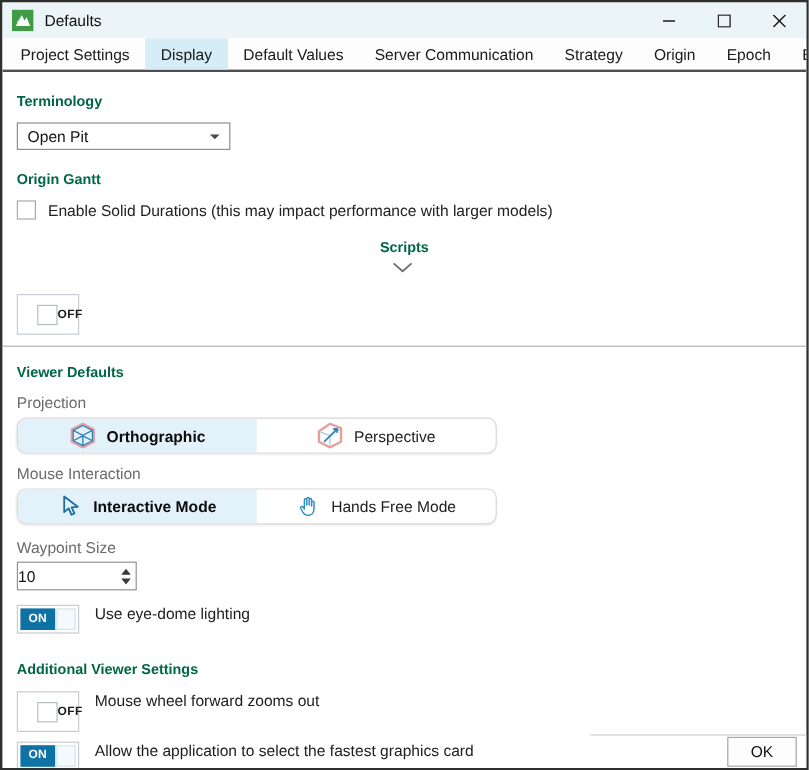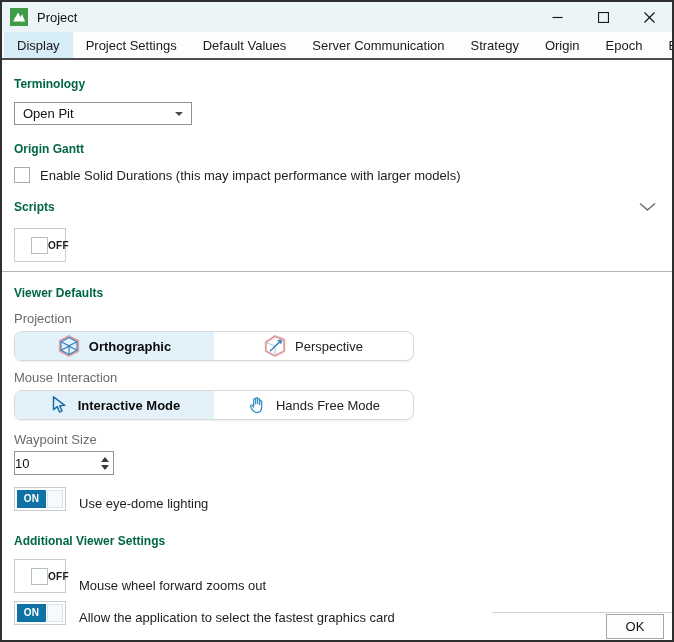--- a/index.html
+++ b/index.html
@@ -22,30 +22,30 @@
   .h{font-size:12px;font-weight:700;color:#006647;line-height:17px;}
   .sub{font-size:13px;color:#6b6b6b;line-height:15px;}
   
   .dropdown{width:178px;height:23px;border:1px solid #8f8f8f;display:flex;align-items:center;
     box-sizing:border-box;padding:0 8px;background:#fff;font-size:13px;color:#111;cursor:pointer;margin-top:9px;}
   .dd-caret{margin-left:auto;width:0;height:0;border-left:4px solid transparent;border-right:4px solid transparent;border-top:4px solid #4a4a4a;}
   
   .cb{width:16px;height:16px;border:1px solid #ababab;background:#fff;box-sizing:border-box;flex:none;cursor:pointer;}
   .cb-row{margin-top:8px;display:flex;align-items:center;gap:10px;height:18px;font-size:13px;color:#222;}
   
-  .scripts-row{margin-top:14px;display:flex;align-items:center;justify-content:space-between;}
+  .scripts-row{margin-top:14px;display:flex;align-items:center;justify-content:space-between;flex-direction:column;}
   
   .toggle{width:52px;height:24px;border:1px solid #c5ccd2;background:#fff;display:flex;align-items:center;
     box-sizing:border-box;padding:16px;cursor:pointer;flex:none;}
   .toggle .t-label{font-size:10px;font-weight:700;color:#1a1a1a;flex:1;text-align:center;letter-spacing:.3px;}
   .toggle.off .knob{width:17px;height:17px;background:#fff;border:1px solid #b4bec5;box-sizing:border-box;flex:none;}
   .toggle.on{padding:2px;}
   .toggle.on .t-label{flex:none;width:29px;height:18px;line-height:18px;background:#0E73A4;color:#fff;}
   .toggle.on .knob{flex:1;height:18px;background:#f4fafd;border:1px solid #d6e4ec;box-sizing:border-box;margin-left:1px;}
-  .toggle-row{display:flex;align-items:flex-end;gap:13px;font-size:13px;color:#1d1d1d;}
+  .toggle-row{display:flex;align-items:flex-start;gap:13px;font-size:13px;color:#1d1d1d;}
   
   .divider{margin:9px -12px 0;border-top:1px solid #b4b4b4;height:0;}
   
   .seg{display:flex;width:400px;height:30px;border:1px solid #d9d9d9;border-radius:8px;background:#fff;
     overflow:hidden;margin-top:5px;box-shadow:0 1px 2px rgba(0,0,0,.07);box-sizing:border-box;}
   .seg-opt{flex:1;display:flex;align-items:center;justify-content:center;gap:9px;font-size:13px;color:#222;cursor:pointer;}
   .seg-opt.selected{background:#E3F2FA;font-weight:700;color:#0b0b0b;}
   .seg-opt svg{flex:none;}
   
   .numbox{width:100px;height:24px;border:1px solid #949494;display:flex;align-items:center;box-sizing:border-box;background:#fff;margin-top:4px;}
@@ -68,21 +68,21 @@
 <div class="window">
 
   <div class="titlebar">
     <span class="app-icon">
       <svg width="18" height="18" viewBox="0 0 18 18">
         <rect width="18" height="18" fill="#3F9B46"></rect>
         <path d="M3.1 13.6 L8.1 4.4 L10.5 9 L12.2 6.3 L15.1 13.6 Z" fill="#ffffff"></path>
         <path d="M12.2 13.6 a4.8 4.8 0 0 0 -7.6 -3.2" stroke="#ffffff" stroke-width="1.1" fill="none"></path>
       </svg>
     </span>
-    <span class="title">Project</span>
+    <span class="title">Defaults</span>
     <span class="win-controls">
       <span class="win-btn">
         <svg width="11" height="11">
             <line x1="0.5" y1="5.5" x2="10.5" y2="5.5" stroke="#1a1a1a" stroke-width="1.2"></line>
           </svg>
       </span>
       <span class="win-btn">
         <svg width="11" height="11">
             <rect x="0.5" y="0.5" width="10" height="10" fill="none" stroke="#1a1a1a" stroke-width="1.2"></rect>
           </svg>
@@ -90,22 +90,22 @@
       <span class="win-btn">
         <svg width="11" height="11">
             <line x1="0.5" y1="0.5" x2="10.5" y2="10.5" stroke="#1a1a1a" stroke-width="1.2"></line>
             <line x1="10.5" y1="0.5" x2="0.5" y2="10.5" stroke="#1a1a1a" stroke-width="1.2"></line>
           </svg>
       </span>
     </span>
   </div>
 
   <div class="tabbar">
+    <span class="tab">Project Settings</span>
     <span class="tab active">Display</span>
-    <span class="tab">Project Settings</span>
     <span class="tab">Default Values</span>
     <span class="tab">Server Communication</span>
     <span class="tab">Strategy</span>
     <span class="tab">Origin</span>
     <span class="tab">Epoch</span>
     <span class="tab">Epoch Priorities</span>
   </div>
 
   <div class="content">
 

